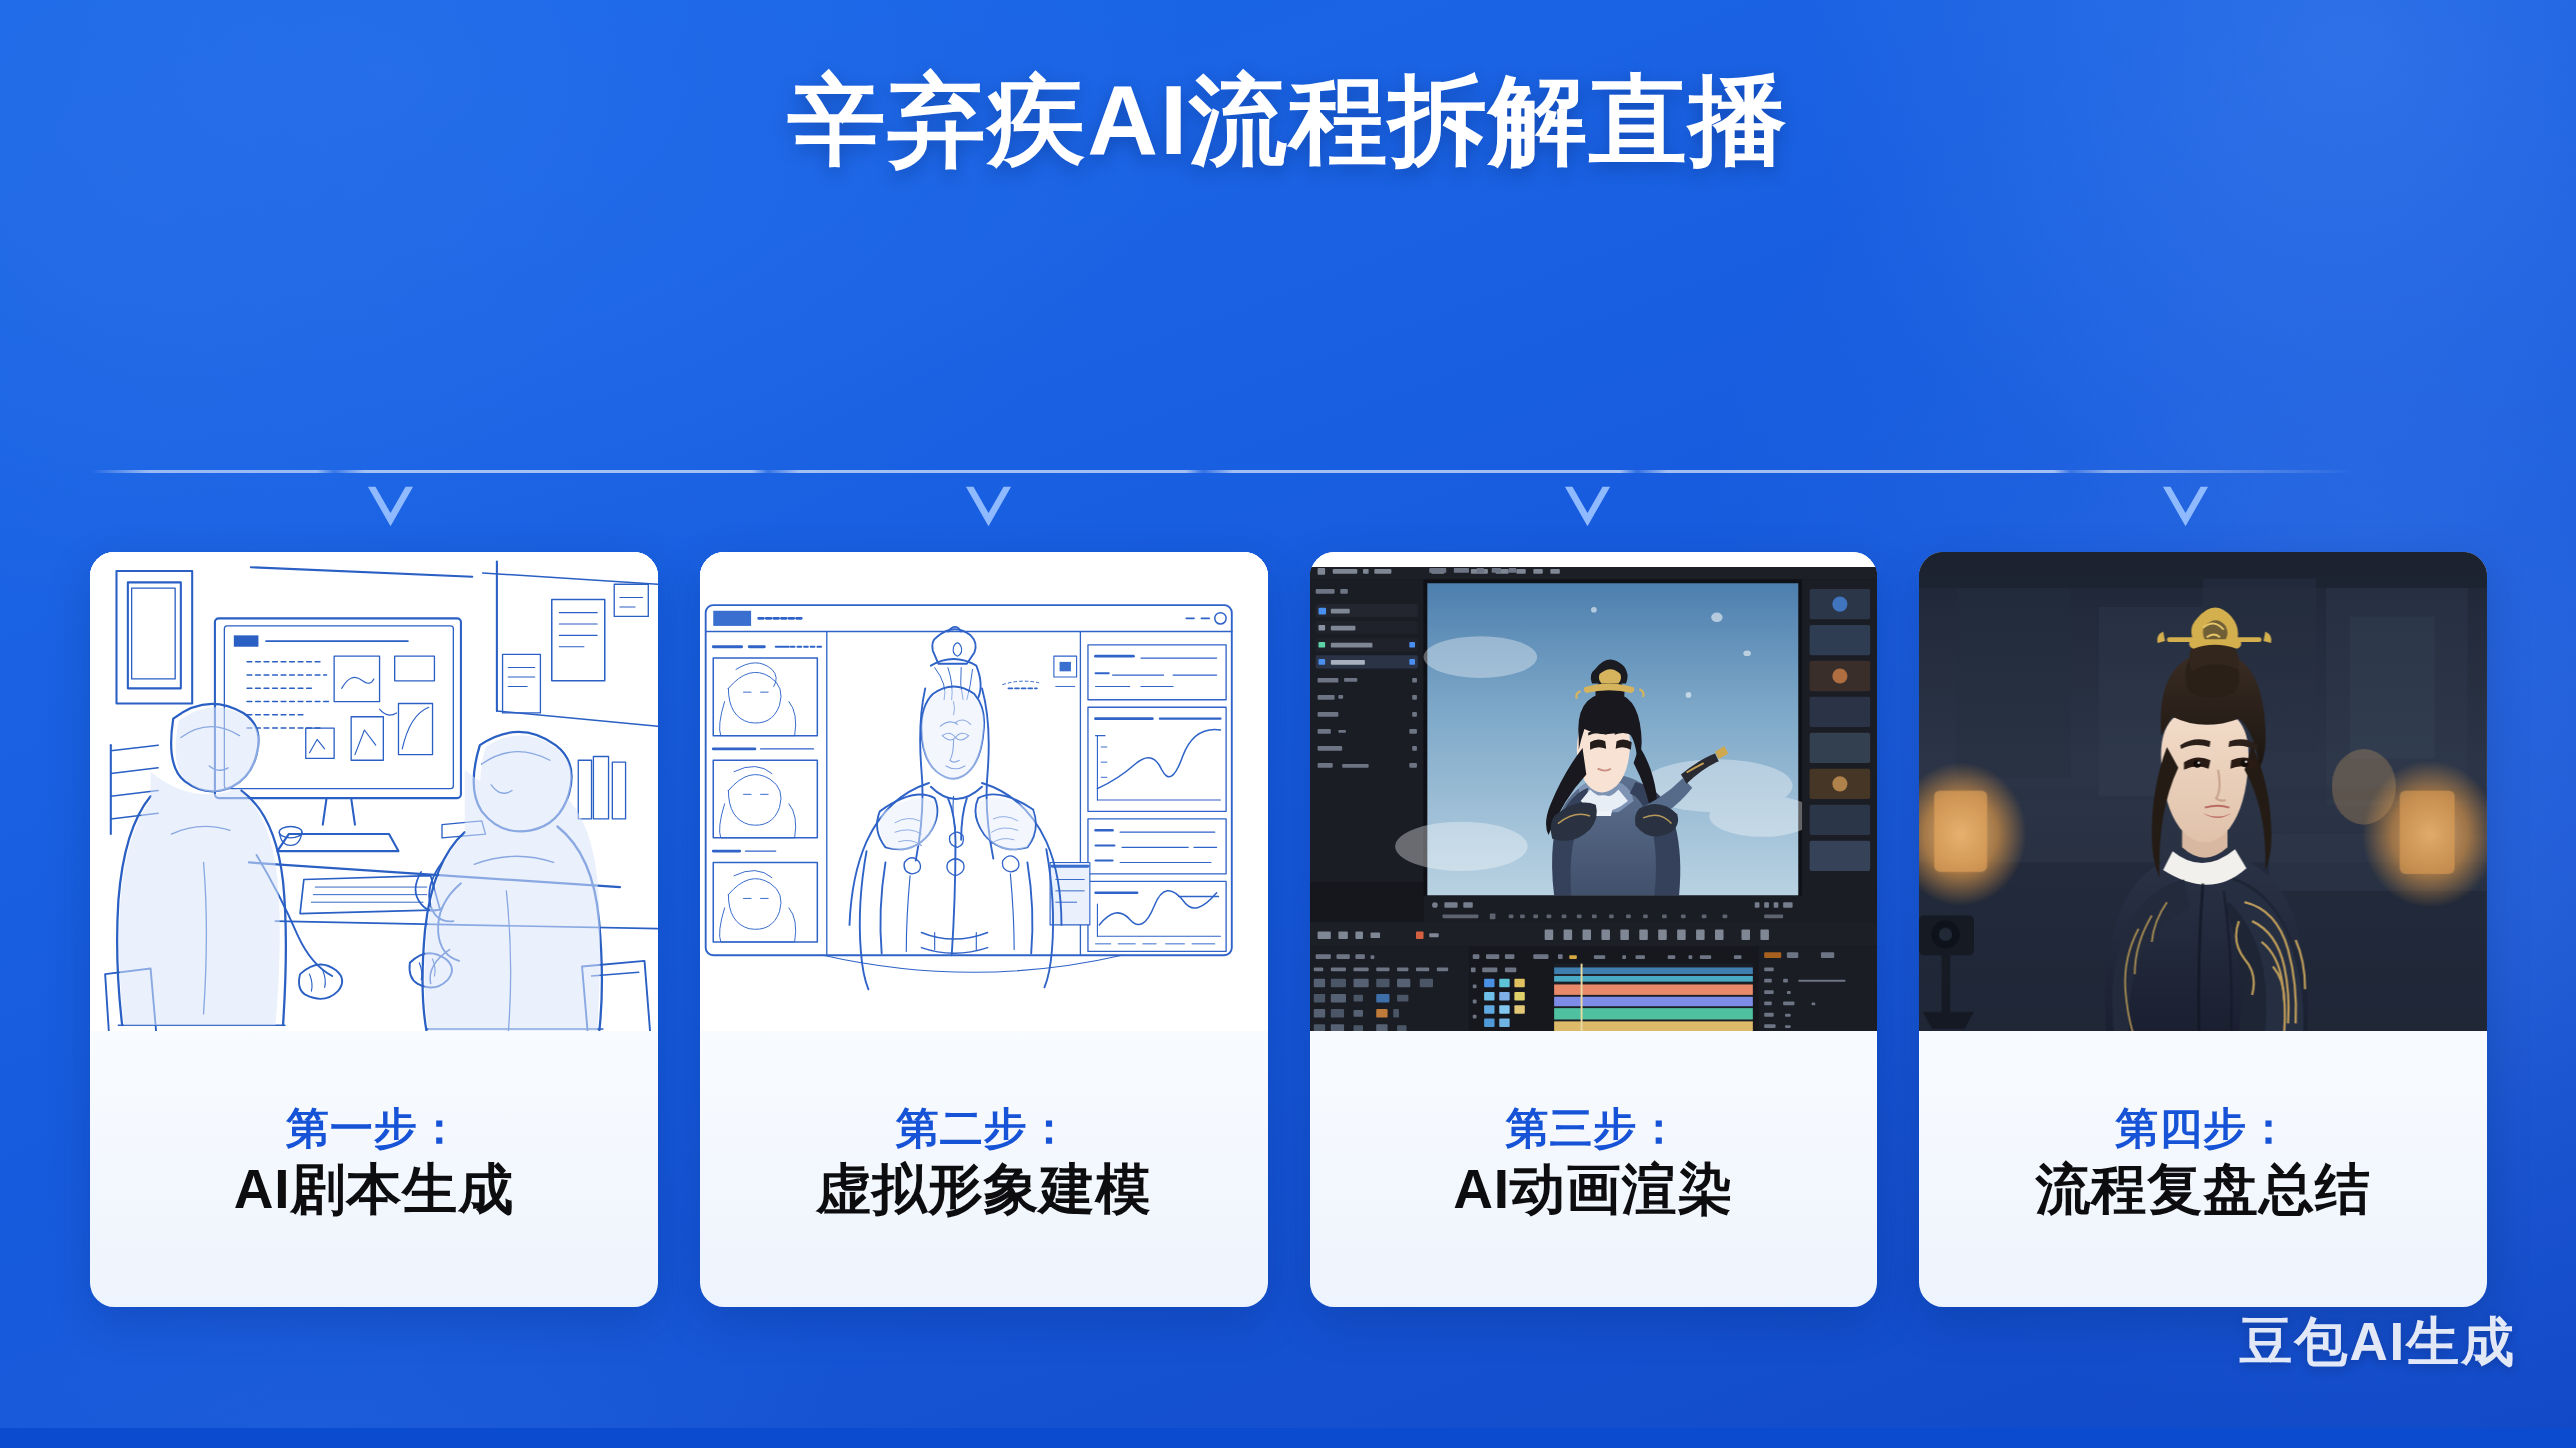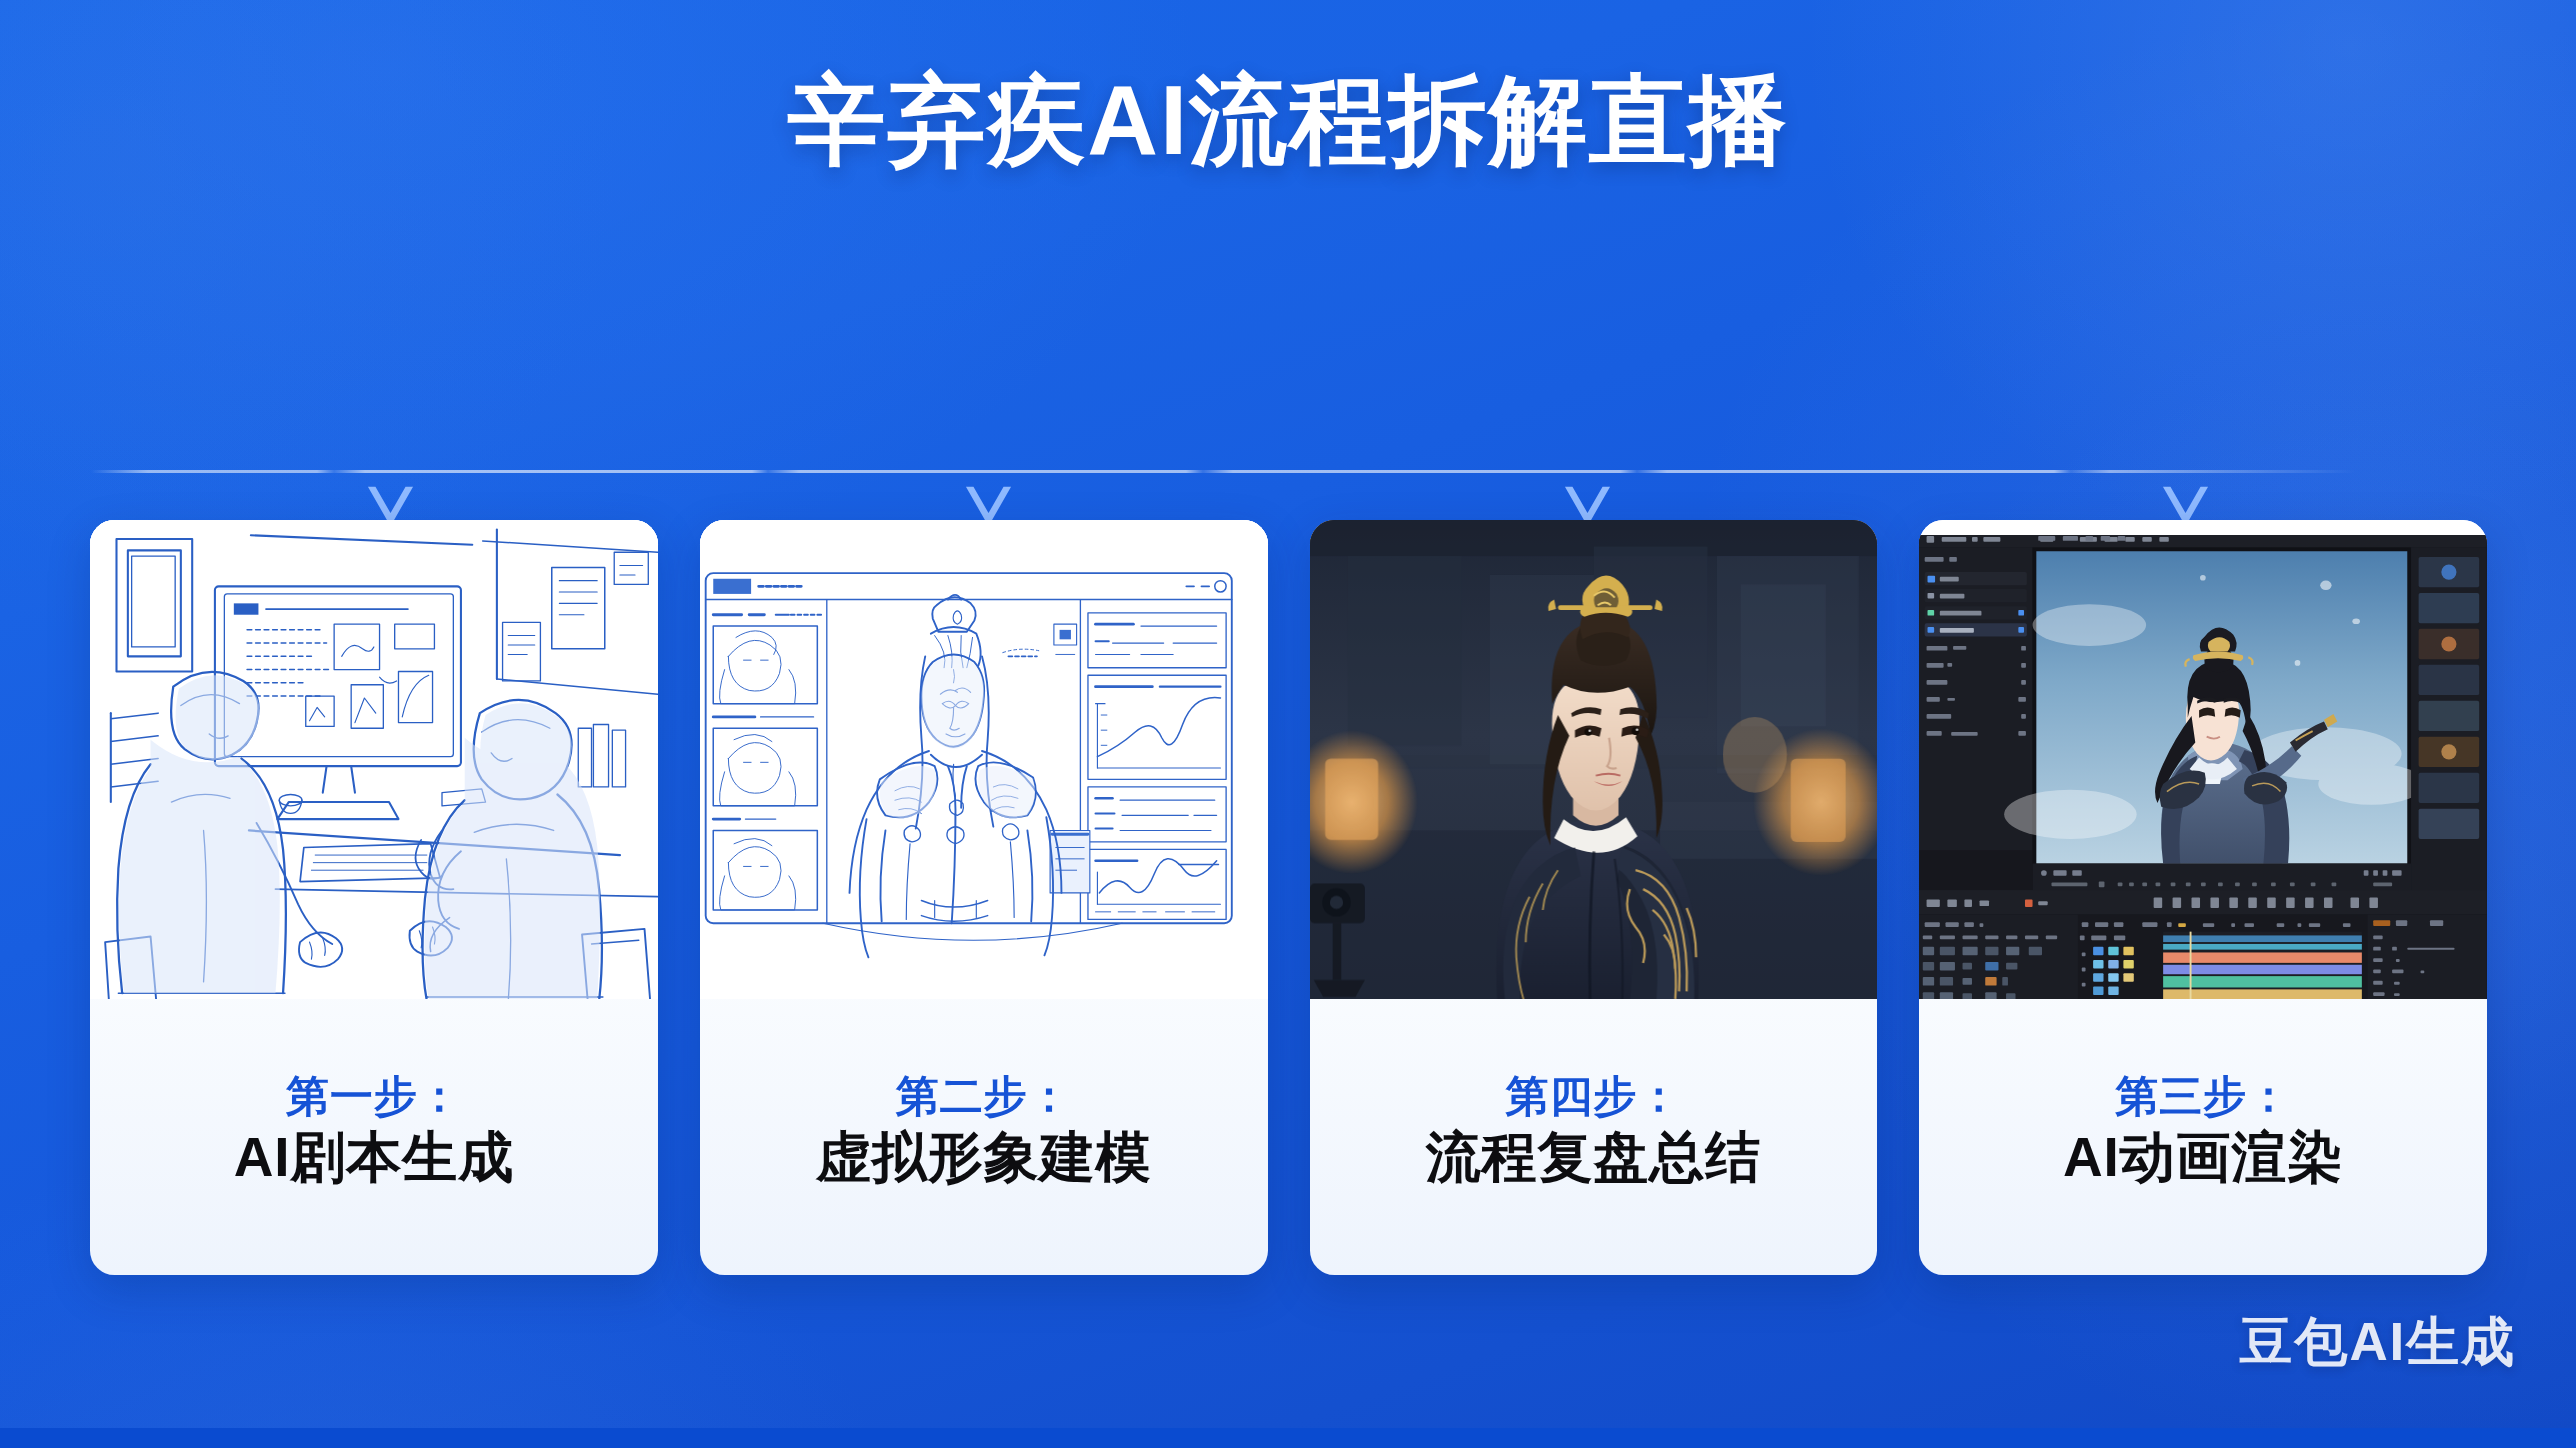--- a/index.html
+++ b/index.html
@@ -136,21 +136,21 @@
   .chevron {
     width: 49px;
     height: 47px;
     color: #8fbaff;
   }
 
   
   .cards {
     position: absolute;
     left: 90px;
-    top: 520px;
+    top: 552px;
     width: 2397px;
     height: 755px;
     display: flex;
     gap: 42px;
     z-index: 5;
   }
   .card {
     flex: 1 1 0;
     border-radius: 24.5px;
     background: linear-gradient(180deg, #ffffff 0%, #fbfdff 55%, #eef4fd 100%);
@@ -529,153 +529,20 @@
         </div>
       </div>
       <div class="card-caption">
         <div class="step-label">第二步：</div>
         <div class="step-name">虚拟形象建模</div>
       </div>
     </div>
 
     <div class="card">
       <div class="card-media">
-        <div class="portrait">
-          <svg viewBox="0 0 600 510" width="100%" height="100%" preserveAspectRatio="xMidYMid slice">
-            <defs>
-              <linearGradient id="bgh" x1="0" y1="0" x2="0" y2="1">
-                <stop offset="0%" stop-color="#1e2636"></stop>
-                <stop offset="45%" stop-color="#2c3547"></stop>
-                <stop offset="100%" stop-color="#232b3b"></stop>
-              </linearGradient>
-              <radialGradient id="lampL" cx="0.5" cy="0.5" r="0.5">
-                <stop offset="0%" stop-color="#ffcf8f"></stop>
-                <stop offset="55%" stop-color="#e09a4a" stop-opacity="0.8"></stop>
-                <stop offset="100%" stop-color="#e09a4a" stop-opacity="0"></stop>
-              </radialGradient>
-              <linearGradient id="robe4" x1="0" y1="0" x2="0" y2="1">
-                <stop offset="0%" stop-color="#2b3348"></stop>
-                <stop offset="100%" stop-color="#1a2030"></stop>
-              </linearGradient>
-              <linearGradient id="skin4" x1="0" y1="0" x2="0" y2="1">
-                <stop offset="0%" stop-color="#f3ddca"></stop>
-                <stop offset="100%" stop-color="#e0c2ab"></stop>
-              </linearGradient>
-              <linearGradient id="hair4" x1="0" y1="0" x2="0" y2="1">
-                <stop offset="0%" stop-color="#3b2d24"></stop>
-                <stop offset="100%" stop-color="#1b1510"></stop>
-              </linearGradient>
-            </defs>
-            <rect width="600" height="510" fill="url(#bgh)"></rect>
-
-            <g opacity="0.55">
-              <rect x="0" y="0" width="600" height="40" fill="#1a202c"></rect>
-              <rect x="40" y="40" width="120" height="200" fill="#27303f" opacity="0.7"></rect>
-              <rect x="300" y="30" width="120" height="180" fill="#2b3547" opacity="0.6"></rect>
-              <rect x="430" y="40" width="150" height="230" fill="#323d51" opacity="0.65"></rect>
-              <rect x="0" y="250" width="600" height="14" fill="#2b3342" opacity="0.7"></rect>
-              <rect x="190" y="60" width="110" height="200" fill="#3a4659" opacity="0.45"></rect>
-              <rect x="455" y="70" width="90" height="150" fill="#45536b" opacity="0.4"></rect>
-              <rect x="0" y="330" width="600" height="180" fill="#1c2433" opacity="0.8"></rect>
-              <rect x="370" y="300" width="230" height="60" fill="#333d50" opacity="0.6"></rect>
-            </g>
-
-            <ellipse cx="44" cy="300" rx="70" ry="76" fill="url(#lampL)" opacity="0.85"></ellipse>
-            <rect x="16" y="254" width="56" height="86" rx="6" fill="#f0ad5e" opacity="0.55"></rect>
-            <ellipse cx="540" cy="300" rx="72" ry="78" fill="url(#lampL)" opacity="0.8"></ellipse>
-            <rect x="508" y="254" width="58" height="88" rx="6" fill="#eda858" opacity="0.5"></rect>
-            <ellipse cx="470" cy="250" rx="34" ry="40" fill="#f0b468" opacity="0.25"></ellipse>
-
-            <g fill="#141922" opacity="0.9">
-              <rect x="0" y="386" width="58" height="42" rx="5"></rect>
-              <circle cx="28" cy="406" r="15" fill="#0d1119"></circle>
-              <circle cx="28" cy="406" r="7" fill="#222a38"></circle>
-              <rect x="24" y="428" width="9" height="60"></rect>
-              <path d="M4 488 h54 l-10 18 h-34 Z"></path>
-            </g>
-
-            <g>
-
-              <path d="M198 510 q-8 -130 46 -172 q26 -20 58 -20 q34 0 60 20 q54 42 48 172 Z" fill="url(#robe4)"></path>
-
-              <path d="M268 318 q32 26 66 -2 l12 20 q-38 34 -88 2 Z" fill="#f2f0ec"></path>
-
-              <path d="M278 280 q24 20 48 0 v34 q-24 22 -48 0 Z" fill="#d8b8a1"></path>
-
-              <path d="M268 178 q34 -22 68 0 q14 14 12 46 q-2 46 -20 70 q-26 30 -52 0 q-18 -24 -20 -70 q-2 -32 12 -46 Z" fill="url(#skin4)"></path>
-
-              <path d="M256 196 q-6 -80 48 -88 q58 -6 62 80 q2 26 -6 42 q-6 -40 -22 -52 q-38 14 -70 -2 q-8 12 -12 20 Z" fill="url(#hair4)"></path>
-              <path d="M262 208 q-16 42 -16 92 q0 28 8 46 q-2 -70 20 -116 Z" fill="#241b14"></path>
-              <path d="M352 206 q18 38 20 84 q2 30 -6 48 q2 -64 -22 -106 Z" fill="#241b14"></path>
-              <path d="M288 112 q26 -20 44 4 q12 16 2 34 q-24 12 -48 0 q-10 -22 2 -38 Z" fill="#2a2018"></path>
-              <path d="M290 100 q24 -18 42 2 q10 12 4 24 q-24 -12 -48 2 q-6 -16 2 -28 Z" fill="#33261c"></path>
-
-              <g fill="#d4af4e">
-                <path d="M294 72 q18 -22 36 -2 q10 12 6 26 h-46 q-6 -14 4 -24 Z"></path>
-                <path d="M286 96 q28 -10 54 0 q2 6 -4 8 q-24 -8 -46 0 q-6 -2 -4 -8 Z"></path>
-                <rect x="262" y="92" width="100" height="5" rx="2.5"></rect>
-                <path d="M258 86 q-8 4 -6 12 l8 -2 Z"></path>
-                <path d="M366 86 q8 4 6 12 l-8 -2 Z"></path>
-              </g>
-              <g fill="#1b1b22" opacity="0.55">
-                <path d="M302 80 q12 -12 22 0 q4 8 0 14 h-22 q-4 -8 0 -14 Z"></path>
-              </g>
-              <g stroke="#e8c96a" stroke-width="2" fill="none">
-                <path d="M300 82 q12 -10 22 2 M304 92 q8 -6 14 0"></path>
-              </g>
-
-              <g fill="#2b2019">
-                <path d="M276 206 q16 -10 32 -4 l-1 6 q-16 -5 -30 2 Z"></path>
-                <path d="M328 202 q16 -6 30 4 l-1 6 q-14 -8 -30 -4 Z"></path>
-              </g>
-
-              <g>
-                <path d="M280 224 q14 -9 28 -2 l-2 9 q-13 -6 -26 1 Z" fill="#2a1c15"></path>
-                <path d="M330 222 q14 -7 28 2 l-2 8 q-14 -7 -27 -1 Z" fill="#2a1c15"></path>
-                <circle cx="294" cy="226" r="4" fill="#120c08"></circle>
-                <circle cx="344" cy="225" r="4" fill="#120c08"></circle>
-                <circle cx="295.6" cy="224.6" r="1.3" fill="#ffffff" opacity="0.85"></circle>
-                <circle cx="345.6" cy="223.6" r="1.3" fill="#ffffff" opacity="0.85"></circle>
-              </g>
-
-              <path d="M316 232 q4 22 -2 30 q4 4 10 2" stroke="#c8a28c" stroke-width="2.2" fill="none"></path>
-              <path d="M300 278 q16 7 30 0 q-14 10 -30 0 Z" fill="#c0756c"></path>
-              <path d="M302 272 q14 -4 26 0" stroke="#b96b63" stroke-width="2" fill="none"></path>
-
-              <path d="M206 510 q-10 -98 34 -140 q20 -18 40 -22 l6 30 q-46 22 -58 68 q-8 32 -6 64 Z" fill="#222a3c"></path>
-              <path d="M332 346 q34 10 54 48 q22 42 18 116 l-66 0 q8 -84 -14 -128 Z" fill="#1e2535"></path>
-              <path d="M330 348 q44 16 62 66 q16 42 14 96 l-40 0 q6 -78 -22 -118 q-10 -16 -20 -22 Z" fill="#262f42"></path>
-              <g stroke="#c8a45c" stroke-width="2.4" fill="none" opacity="0.92">
-                <path d="M344 372 q34 8 46 50 q10 36 8 78"></path>
-                <path d="M352 392 q26 12 34 48 q6 28 4 60"></path>
-                <path d="M362 414 q18 14 22 44 q4 24 2 50"></path>
-                <path d="M338 392 q-8 22 6 40 q14 16 8 38"></path>
-                <path d="M374 440 q12 14 12 36"></path>
-                <path d="M398 412 q10 22 10 52"></path>
-              </g>
-              <g stroke="#b99a55" stroke-width="2" fill="none" opacity="0.85">
-                <path d="M232 400 q-16 30 -14 64 q2 26 8 46"></path>
-                <path d="M246 386 q-18 30 -18 62"></path>
-                <path d="M262 372 q-14 20 -16 42"></path>
-              </g>
-
-              <path d="M300 352 q-6 80 -4 158" stroke="#101622" stroke-width="3" fill="none" opacity="0.7"></path>
-              <path d="M322 360 q10 70 8 150" stroke="#101622" stroke-width="2.4" fill="none" opacity="0.55"></path>
-            </g>
-          </svg>
-        </div>
-      </div>
-      <div class="card-caption">
-        <div class="step-label">第四步：</div>
-        <div class="step-name">流程复盘总结</div>
-      </div>
-    </div>
-
-    <div class="card">
-      <div class="card-media">
         <div class="editor">
           <svg viewBox="0 0 600 500" width="100%" height="100%" preserveAspectRatio="xMidYMid slice">
             <rect width="600" height="500" fill="#16171d"></rect>
 
             <rect x="0" y="0" width="600" height="18" fill="#1d1f26"></rect>
             <g fill="#7f8694">
               <rect x="8" y="6" width="8" height="7" rx="1"></rect>
               <rect x="24" y="7" width="26" height="5" rx="1"></rect>
               <rect x="56" y="7" width="6" height="5" rx="1"></rect>
               <rect x="68" y="7" width="18" height="5" rx="1"></rect>
@@ -975,18 +842,151 @@
             </g>
           </svg>
         </div>
       </div>
       <div class="card-caption">
         <div class="step-label">第三步：</div>
         <div class="step-name">AI动画渲染</div>
       </div>
     </div>
 
+    <div class="card">
+      <div class="card-media">
+        <div class="portrait">
+          <svg viewBox="0 0 600 510" width="100%" height="100%" preserveAspectRatio="xMidYMid slice">
+            <defs>
+              <linearGradient id="bgh" x1="0" y1="0" x2="0" y2="1">
+                <stop offset="0%" stop-color="#1e2636"></stop>
+                <stop offset="45%" stop-color="#2c3547"></stop>
+                <stop offset="100%" stop-color="#232b3b"></stop>
+              </linearGradient>
+              <radialGradient id="lampL" cx="0.5" cy="0.5" r="0.5">
+                <stop offset="0%" stop-color="#ffcf8f"></stop>
+                <stop offset="55%" stop-color="#e09a4a" stop-opacity="0.8"></stop>
+                <stop offset="100%" stop-color="#e09a4a" stop-opacity="0"></stop>
+              </radialGradient>
+              <linearGradient id="robe4" x1="0" y1="0" x2="0" y2="1">
+                <stop offset="0%" stop-color="#2b3348"></stop>
+                <stop offset="100%" stop-color="#1a2030"></stop>
+              </linearGradient>
+              <linearGradient id="skin4" x1="0" y1="0" x2="0" y2="1">
+                <stop offset="0%" stop-color="#f3ddca"></stop>
+                <stop offset="100%" stop-color="#e0c2ab"></stop>
+              </linearGradient>
+              <linearGradient id="hair4" x1="0" y1="0" x2="0" y2="1">
+                <stop offset="0%" stop-color="#3b2d24"></stop>
+                <stop offset="100%" stop-color="#1b1510"></stop>
+              </linearGradient>
+            </defs>
+            <rect width="600" height="510" fill="url(#bgh)"></rect>
+
+            <g opacity="0.55">
+              <rect x="0" y="0" width="600" height="40" fill="#1a202c"></rect>
+              <rect x="40" y="40" width="120" height="200" fill="#27303f" opacity="0.7"></rect>
+              <rect x="300" y="30" width="120" height="180" fill="#2b3547" opacity="0.6"></rect>
+              <rect x="430" y="40" width="150" height="230" fill="#323d51" opacity="0.65"></rect>
+              <rect x="0" y="250" width="600" height="14" fill="#2b3342" opacity="0.7"></rect>
+              <rect x="190" y="60" width="110" height="200" fill="#3a4659" opacity="0.45"></rect>
+              <rect x="455" y="70" width="90" height="150" fill="#45536b" opacity="0.4"></rect>
+              <rect x="0" y="330" width="600" height="180" fill="#1c2433" opacity="0.8"></rect>
+              <rect x="370" y="300" width="230" height="60" fill="#333d50" opacity="0.6"></rect>
+            </g>
+
+            <ellipse cx="44" cy="300" rx="70" ry="76" fill="url(#lampL)" opacity="0.85"></ellipse>
+            <rect x="16" y="254" width="56" height="86" rx="6" fill="#f0ad5e" opacity="0.55"></rect>
+            <ellipse cx="540" cy="300" rx="72" ry="78" fill="url(#lampL)" opacity="0.8"></ellipse>
+            <rect x="508" y="254" width="58" height="88" rx="6" fill="#eda858" opacity="0.5"></rect>
+            <ellipse cx="470" cy="250" rx="34" ry="40" fill="#f0b468" opacity="0.25"></ellipse>
+
+            <g fill="#141922" opacity="0.9">
+              <rect x="0" y="386" width="58" height="42" rx="5"></rect>
+              <circle cx="28" cy="406" r="15" fill="#0d1119"></circle>
+              <circle cx="28" cy="406" r="7" fill="#222a38"></circle>
+              <rect x="24" y="428" width="9" height="60"></rect>
+              <path d="M4 488 h54 l-10 18 h-34 Z"></path>
+            </g>
+
+            <g>
+
+              <path d="M198 510 q-8 -130 46 -172 q26 -20 58 -20 q34 0 60 20 q54 42 48 172 Z" fill="url(#robe4)"></path>
+
+              <path d="M268 318 q32 26 66 -2 l12 20 q-38 34 -88 2 Z" fill="#f2f0ec"></path>
+
+              <path d="M278 280 q24 20 48 0 v34 q-24 22 -48 0 Z" fill="#d8b8a1"></path>
+
+              <path d="M268 178 q34 -22 68 0 q14 14 12 46 q-2 46 -20 70 q-26 30 -52 0 q-18 -24 -20 -70 q-2 -32 12 -46 Z" fill="url(#skin4)"></path>
+
+              <path d="M256 196 q-6 -80 48 -88 q58 -6 62 80 q2 26 -6 42 q-6 -40 -22 -52 q-38 14 -70 -2 q-8 12 -12 20 Z" fill="url(#hair4)"></path>
+              <path d="M262 208 q-16 42 -16 92 q0 28 8 46 q-2 -70 20 -116 Z" fill="#241b14"></path>
+              <path d="M352 206 q18 38 20 84 q2 30 -6 48 q2 -64 -22 -106 Z" fill="#241b14"></path>
+              <path d="M288 112 q26 -20 44 4 q12 16 2 34 q-24 12 -48 0 q-10 -22 2 -38 Z" fill="#2a2018"></path>
+              <path d="M290 100 q24 -18 42 2 q10 12 4 24 q-24 -12 -48 2 q-6 -16 2 -28 Z" fill="#33261c"></path>
+
+              <g fill="#d4af4e">
+                <path d="M294 72 q18 -22 36 -2 q10 12 6 26 h-46 q-6 -14 4 -24 Z"></path>
+                <path d="M286 96 q28 -10 54 0 q2 6 -4 8 q-24 -8 -46 0 q-6 -2 -4 -8 Z"></path>
+                <rect x="262" y="92" width="100" height="5" rx="2.5"></rect>
+                <path d="M258 86 q-8 4 -6 12 l8 -2 Z"></path>
+                <path d="M366 86 q8 4 6 12 l-8 -2 Z"></path>
+              </g>
+              <g fill="#1b1b22" opacity="0.55">
+                <path d="M302 80 q12 -12 22 0 q4 8 0 14 h-22 q-4 -8 0 -14 Z"></path>
+              </g>
+              <g stroke="#e8c96a" stroke-width="2" fill="none">
+                <path d="M300 82 q12 -10 22 2 M304 92 q8 -6 14 0"></path>
+              </g>
+
+              <g fill="#2b2019">
+                <path d="M276 206 q16 -10 32 -4 l-1 6 q-16 -5 -30 2 Z"></path>
+                <path d="M328 202 q16 -6 30 4 l-1 6 q-14 -8 -30 -4 Z"></path>
+              </g>
+
+              <g>
+                <path d="M280 224 q14 -9 28 -2 l-2 9 q-13 -6 -26 1 Z" fill="#2a1c15"></path>
+                <path d="M330 222 q14 -7 28 2 l-2 8 q-14 -7 -27 -1 Z" fill="#2a1c15"></path>
+                <circle cx="294" cy="226" r="4" fill="#120c08"></circle>
+                <circle cx="344" cy="225" r="4" fill="#120c08"></circle>
+                <circle cx="295.6" cy="224.6" r="1.3" fill="#ffffff" opacity="0.85"></circle>
+                <circle cx="345.6" cy="223.6" r="1.3" fill="#ffffff" opacity="0.85"></circle>
+              </g>
+
+              <path d="M316 232 q4 22 -2 30 q4 4 10 2" stroke="#c8a28c" stroke-width="2.2" fill="none"></path>
+              <path d="M300 278 q16 7 30 0 q-14 10 -30 0 Z" fill="#c0756c"></path>
+              <path d="M302 272 q14 -4 26 0" stroke="#b96b63" stroke-width="2" fill="none"></path>
+
+              <path d="M206 510 q-10 -98 34 -140 q20 -18 40 -22 l6 30 q-46 22 -58 68 q-8 32 -6 64 Z" fill="#222a3c"></path>
+              <path d="M332 346 q34 10 54 48 q22 42 18 116 l-66 0 q8 -84 -14 -128 Z" fill="#1e2535"></path>
+              <path d="M330 348 q44 16 62 66 q16 42 14 96 l-40 0 q6 -78 -22 -118 q-10 -16 -20 -22 Z" fill="#262f42"></path>
+              <g stroke="#c8a45c" stroke-width="2.4" fill="none" opacity="0.92">
+                <path d="M344 372 q34 8 46 50 q10 36 8 78"></path>
+                <path d="M352 392 q26 12 34 48 q6 28 4 60"></path>
+                <path d="M362 414 q18 14 22 44 q4 24 2 50"></path>
+                <path d="M338 392 q-8 22 6 40 q14 16 8 38"></path>
+                <path d="M374 440 q12 14 12 36"></path>
+                <path d="M398 412 q10 22 10 52"></path>
+              </g>
+              <g stroke="#b99a55" stroke-width="2" fill="none" opacity="0.85">
+                <path d="M232 400 q-16 30 -14 64 q2 26 8 46"></path>
+                <path d="M246 386 q-18 30 -18 62"></path>
+                <path d="M262 372 q-14 20 -16 42"></path>
+              </g>
+
+              <path d="M300 352 q-6 80 -4 158" stroke="#101622" stroke-width="3" fill="none" opacity="0.7"></path>
+              <path d="M322 360 q10 70 8 150" stroke="#101622" stroke-width="2.4" fill="none" opacity="0.55"></path>
+            </g>
+          </svg>
+        </div>
+      </div>
+      <div class="card-caption">
+        <div class="step-label">第四步：</div>
+        <div class="step-name">流程复盘总结</div>
+      </div>
+    </div>
+
   </div>
 
   <div class="watermark">豆包AI生成</div>
 
 </div>
 
 
 </body></html>

